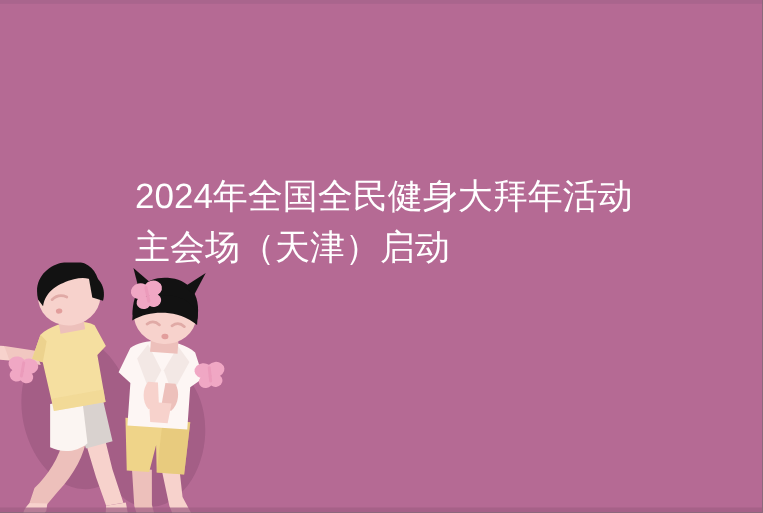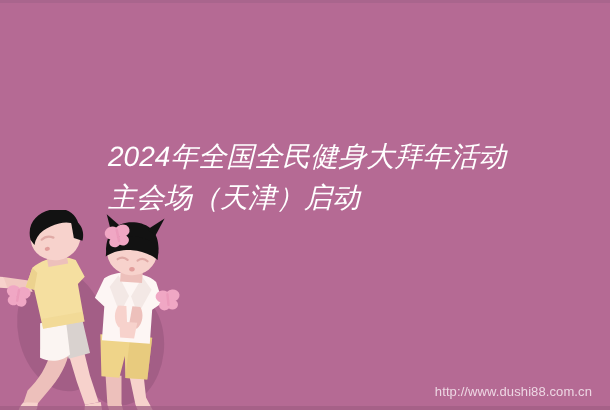--- a/index.html
+++ b/index.html
@@ -37,21 +37,20 @@
     left: 108px;
     top: 136px;
     width: 420px;
     font-size: 28px;
     line-height: 41px;
     color: #ffffff;
     letter-spacing: 0px;
     font-weight: 400;
     white-space: pre-wrap;
     text-rendering: geometricPrecision;
-    font-style: italic;
   }
 
   
   .watermark {
     position: absolute;
     right: 18px;
     bottom: 11px;
     font-size: 13px;
     line-height: 15px;
     color: #f2e0ea;
@@ -187,17 +186,16 @@
           <ellipse cx="4" cy="5" rx="5.5" ry="5" fill="#f0a7c4"></ellipse>
           <rect x="-1.2" y="-7" width="2.4" height="13" rx="1.2" fill="#eb9bbb"></rect>
         </g>
 
       </g>
     </svg>
   </div>
 
   <div class="headline">2024年全国全民健身大拜年活动主会场（天津）启动</div>
 
-  <div class="watermark">http://www.dushi88.com.cn</div>
 
   <div class="edge-bottom"></div>
 
 </div>
 
 </body></html>

